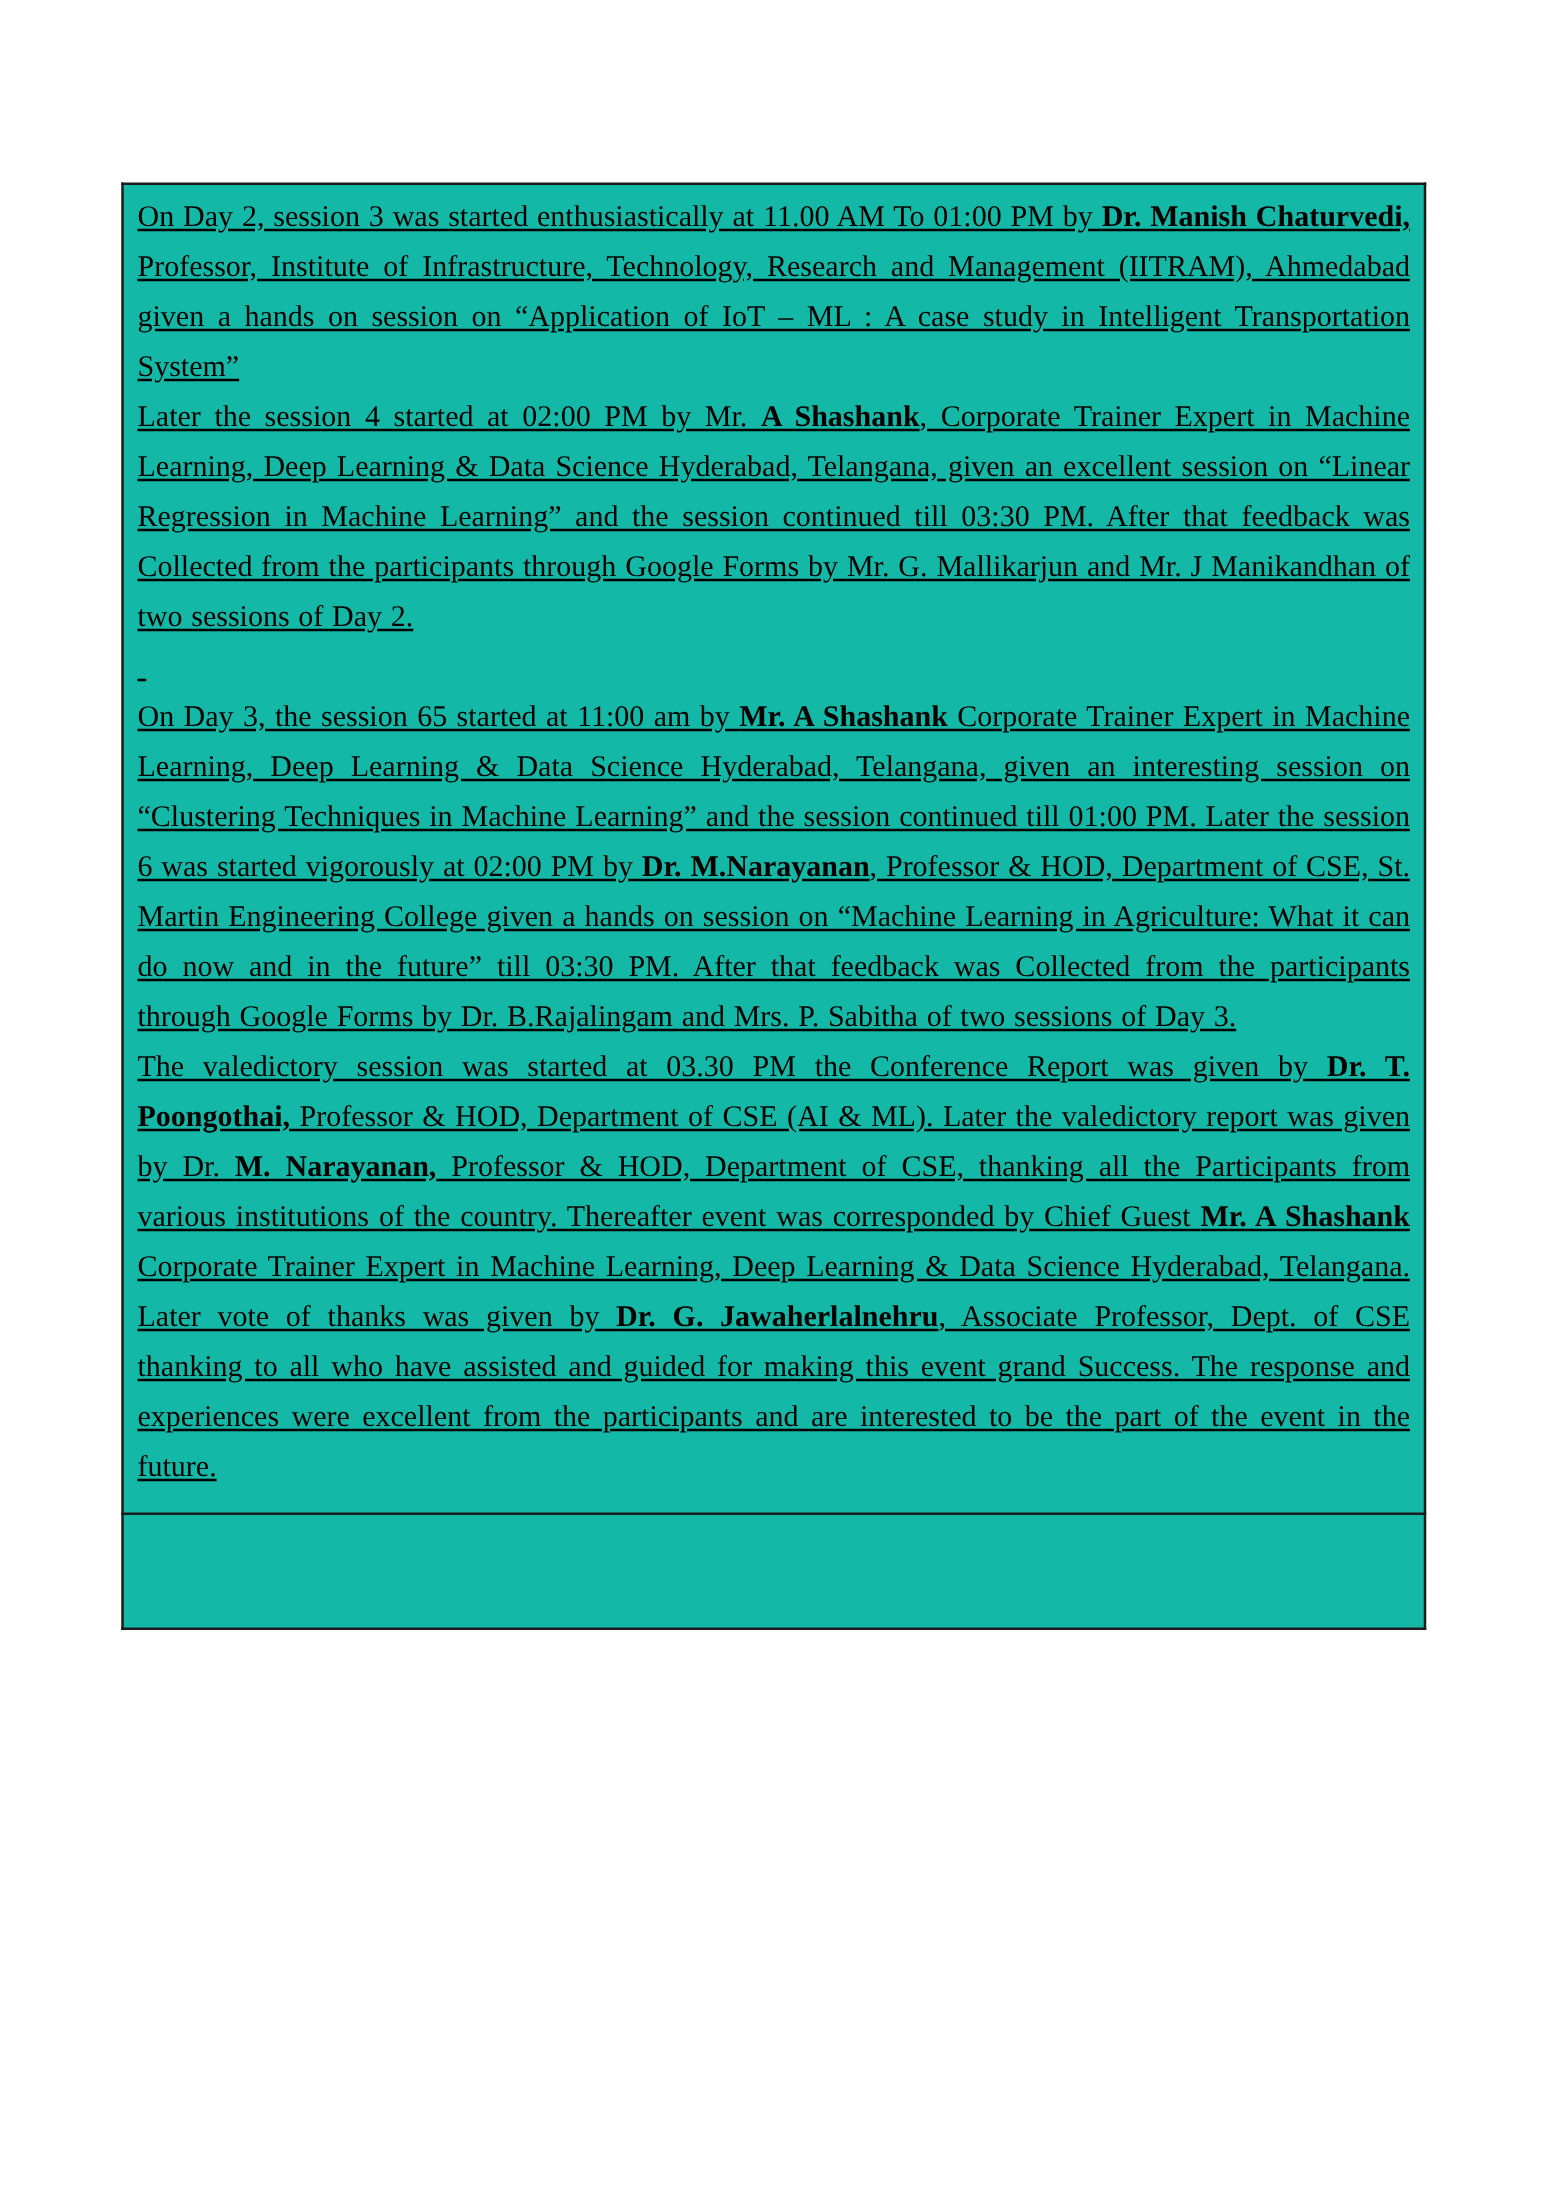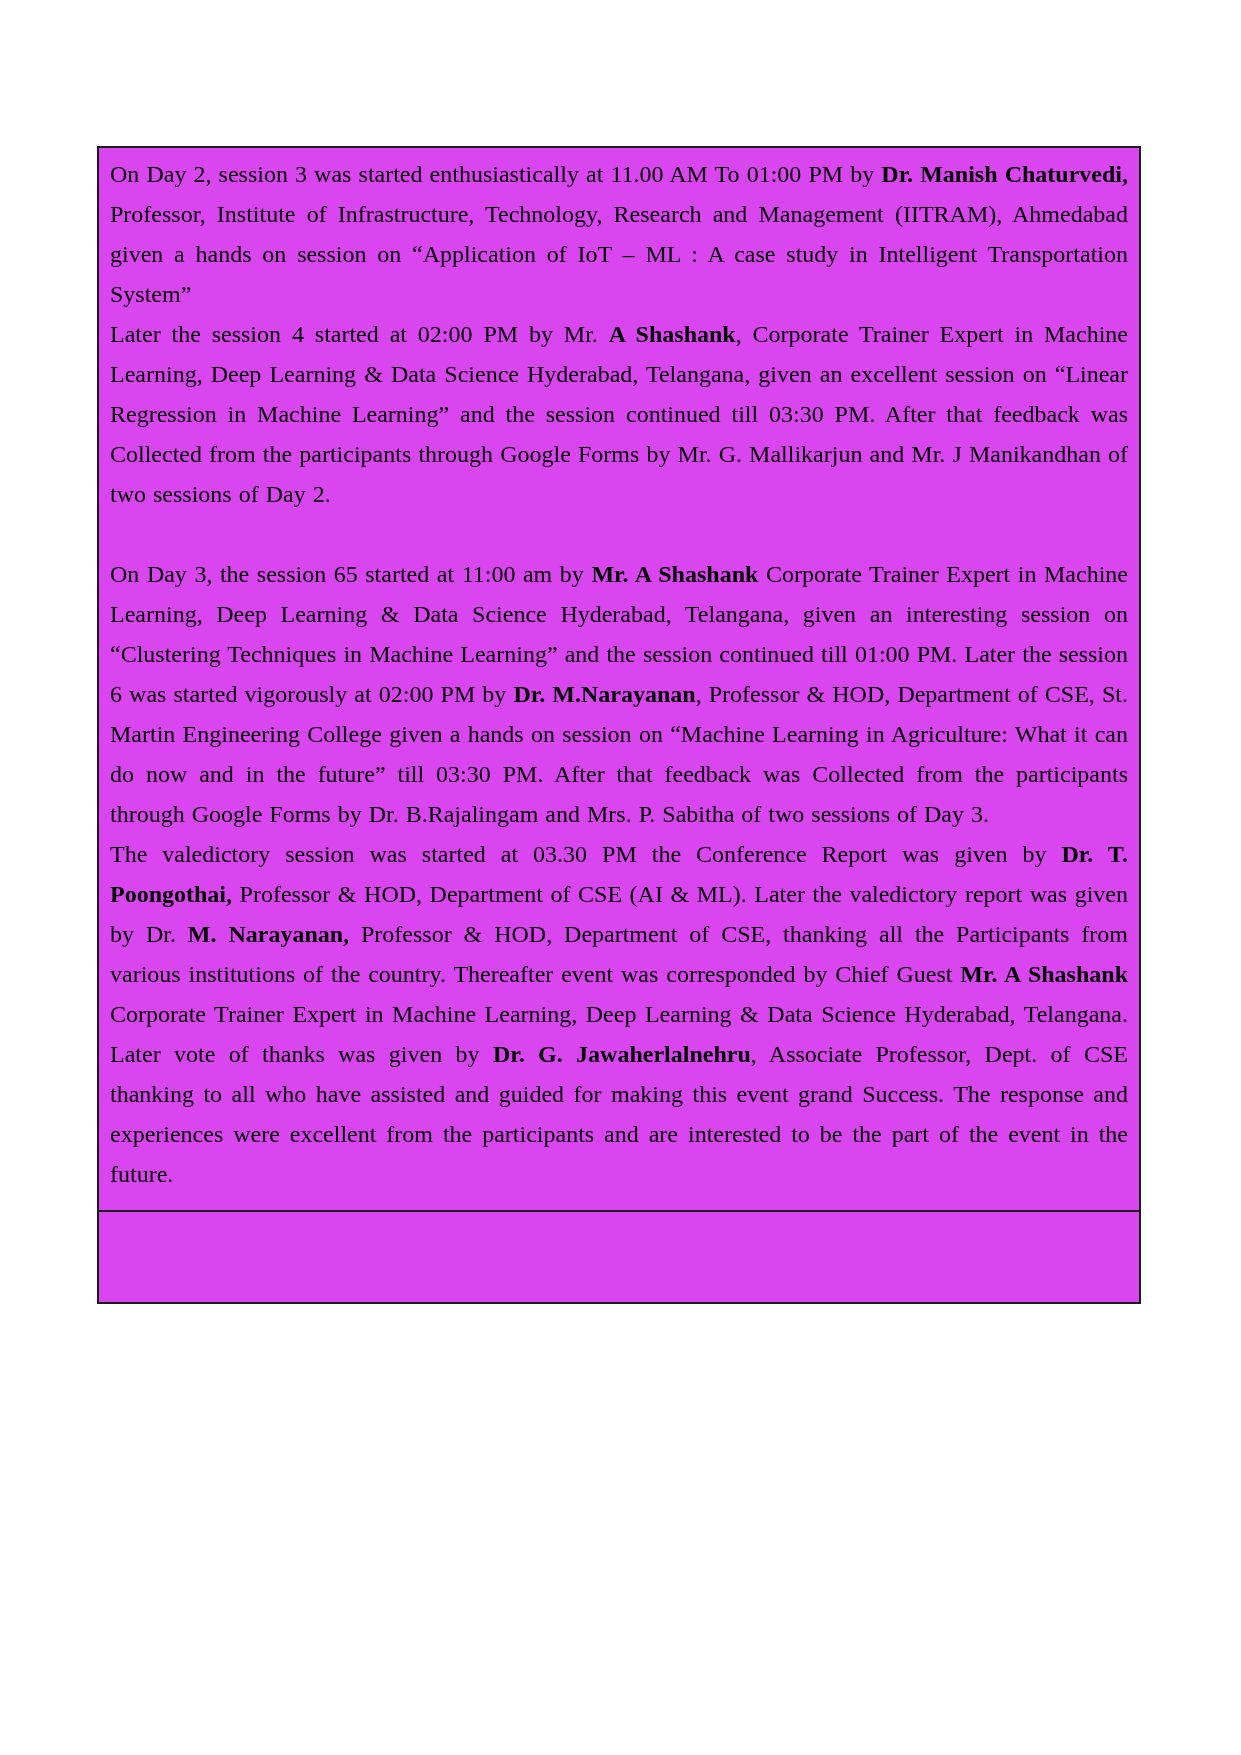--- a/index.html
+++ b/index.html
@@ -26,21 +26,22 @@
     position: absolute;
     left: 97px;
     top: 146px;
     width: 1044px;
     border-collapse: collapse;
     table-layout: fixed;
   }
   table.report-table td {
     border: 2px solid #1c1c1c;
     vertical-align: top;
-    background: #d946ef;
+    background: #14b8a6;
+    text-decoration: underline;
   }
   td.report-text-cell {
     padding: 6px 11px 16px 11px;
   }
   td.empty-cell {
     height: 90px;
     padding: 0;
   }
   .para {
     margin: 0;

